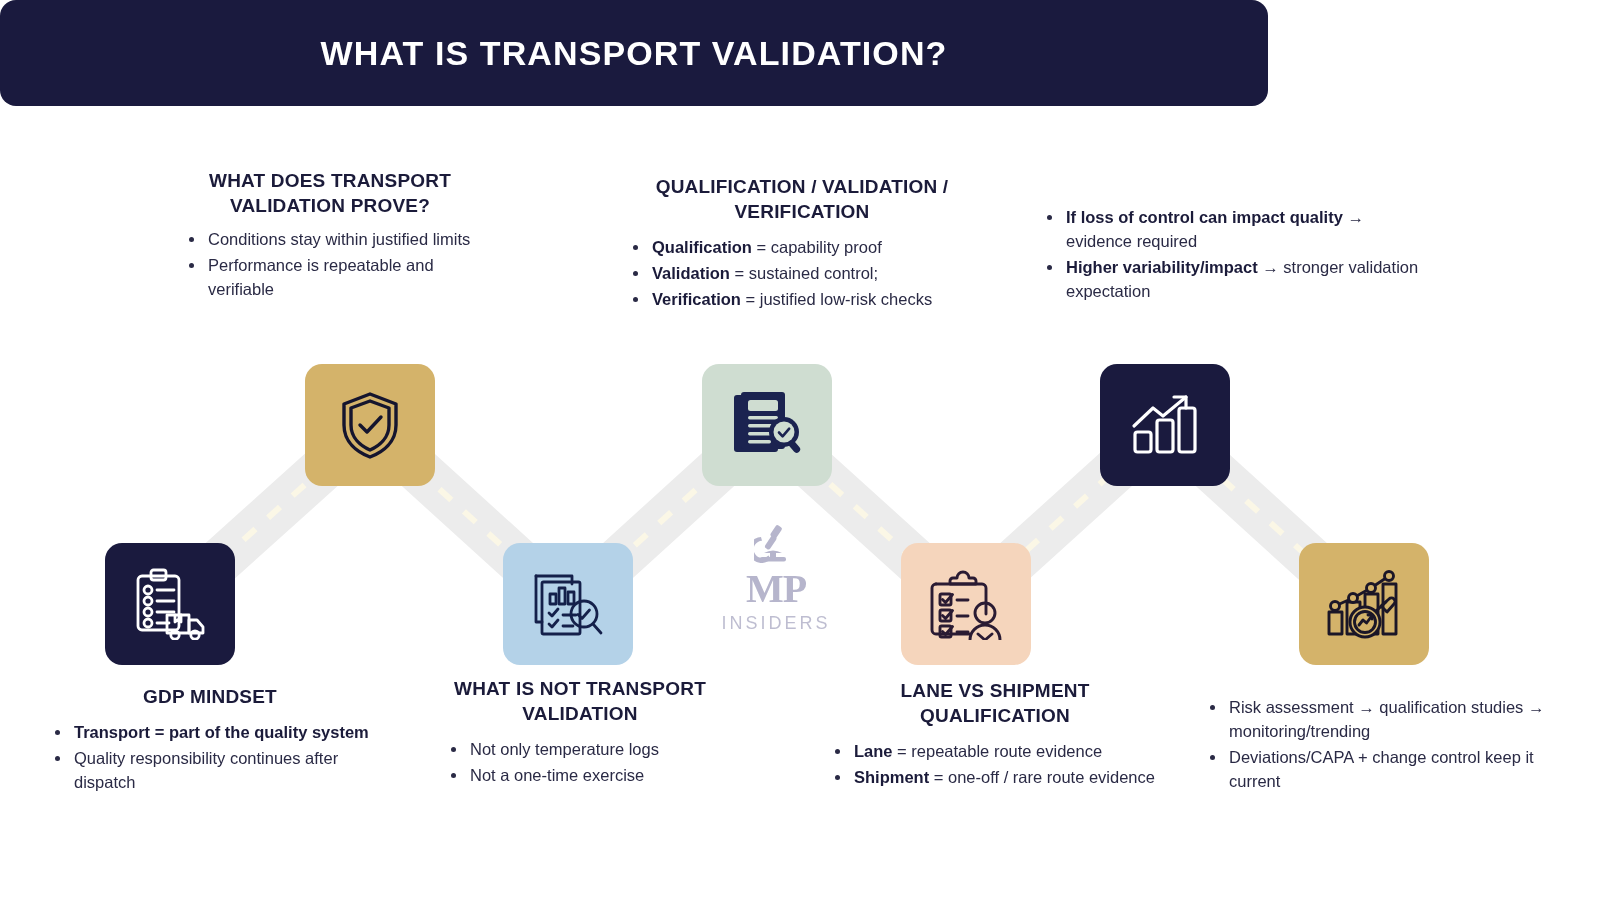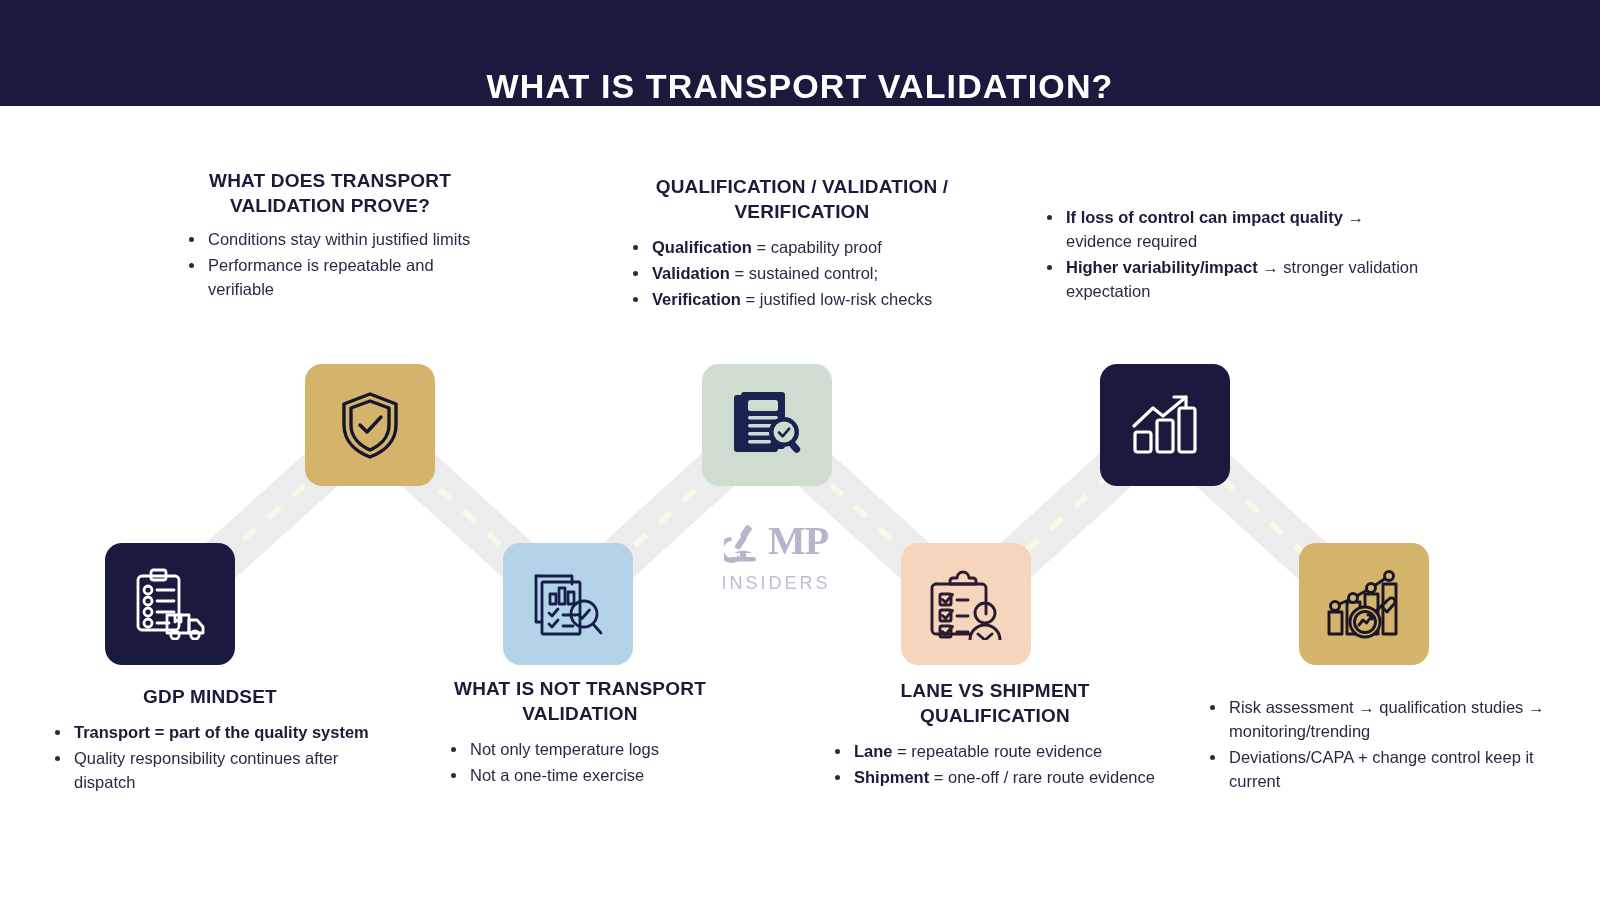--- a/index.html
+++ b/index.html
@@ -7,23 +7,23 @@
   body {
     font-family:"Liberation Sans", sans-serif;
     background:#ffffff;
     color:#1b1b3a;
     overflow:hidden;
     position:relative;
   }
 
   
   .header {
-    position:absolute; left:0; top:0; width:1600px; height:106px;
+    position:absolute; left:0; top:0; width:1268px; height:106px;
     background:#1a1a3e;
-    display:flex; align-items:flex-end; justify-content:center;
+    display:flex; align-items:center; justify-content:center;border-radius:16px;
   }
   .header-title {
     color:#ffffff;
     font-size:34px;
     font-weight:bold;
     letter-spacing:1.1px;
     text-align:center;
   }
 
   
@@ -86,21 +86,21 @@
   #blk-isnot ul      { padding-left:48px; }
   #blk-lane ul       { padding-left:22px; }
   #blk-defensible ul { padding-left:32px; }
 
   
   .watermark {
     position:absolute; left:716px; top:415px;
     width:120px; display:flex; flex-direction:column;
     align-items:center; opacity:.62;
   }
-  .wm-row { display:flex; justify-content:center; }
+  .wm-row { display:flex; align-items:center; justify-content:center;flex-direction:column; }
   .wm-text {
     font-family:"Liberation Serif", serif;
     font-size:40px; font-weight:bold; color:#8a89ad;
     letter-spacing:-1px; line-height:1;
   }
   .wm-sub {
     font-size:18px; letter-spacing:3px; color:#9796b5;
     font-family:"Liberation Sans", sans-serif; margin-top:4px;
   }
 </style>

